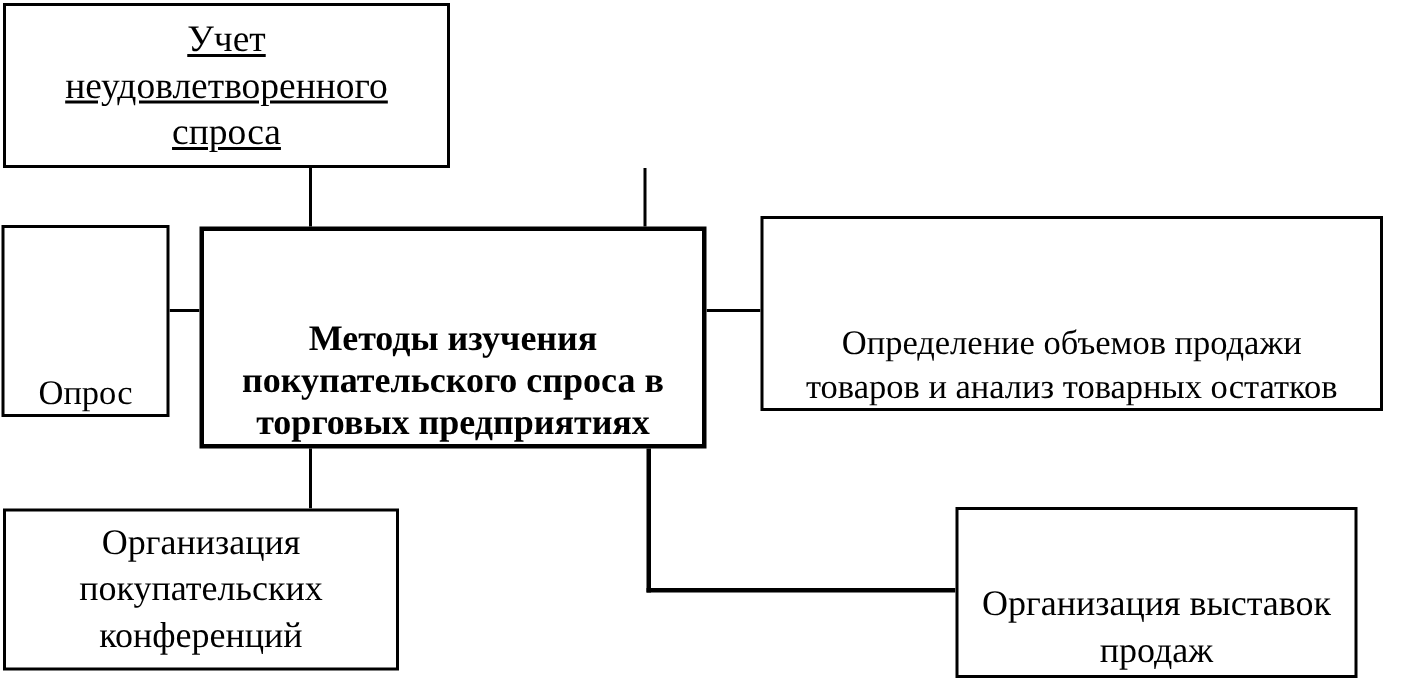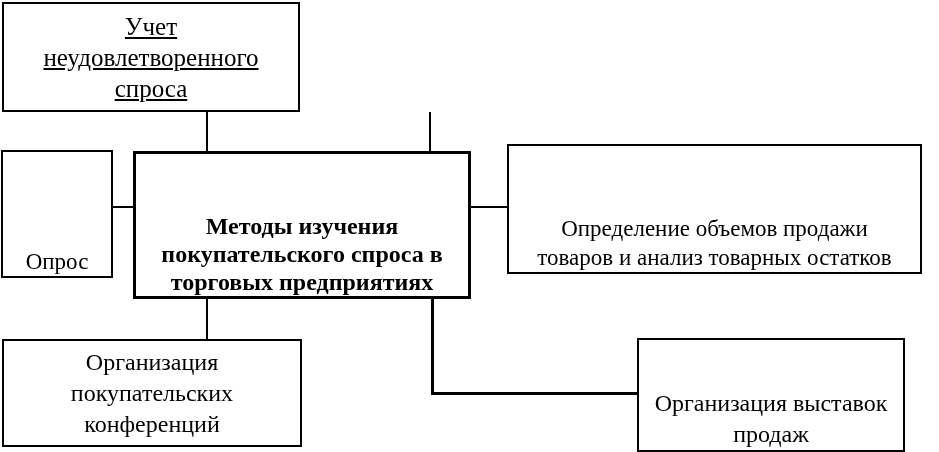--- a/index.html
+++ b/index.html
@@ -32,21 +32,21 @@
   }
   .v-center { align-items: center; }
   .v-top    { align-items: flex-end; }
 
   
   .box-unmet        { left: 2px;   top: 2px;   width: 298px; height: 110px; font-size: 25px; line-height: 31px; text-decoration: underline; }
   .box-feedback     { left: 411px; top: 2px;   width: 526px; height: 110px; font-size: 22px; line-height: 27px; }
   .box-survey       { left: 1px;   top: 150px; width: 112px; height: 128px; font-size: 23px; line-height: 29px; padding-top: 6px; }
   .box-center       { left: 133px; top: 151px; width: 338px; height: 148px; font-size: 24px; line-height: 28px; font-weight: bold; border-width: 3px; padding-top: 10px; }
   .box-sales        { left: 507px; top: 144px; width: 415px; height: 130px; font-size: 23px; line-height: 29px; padding-top: 5px; }
-  .box-conferences  { left: 2px;   top: 339px; width: 300px; height: 108px; font-size: 24px; line-height: 31px; }
+  .box-conferences  { left: 2px;   top: 339px; width: 264px; height: 108px; font-size: 24px; line-height: 31px; }
   .box-exhibitions  { left: 637px; top: 338px; width: 268px; height: 114px; font-size: 24px; line-height: 31px; padding-top: 6px; }
 
   .line {
     position: absolute;
     background: #000000;
   }
   
   .conn-unmet-v   { left: 206px; top: 112px; width: 2px;  height: 40px; }
   .conn-feedback-v{ left: 429px; top: 112px; width: 2px;  height: 40px; }
   .conn-survey-h  { left: 113px; top: 206px; width: 20px; height: 2px;  }

